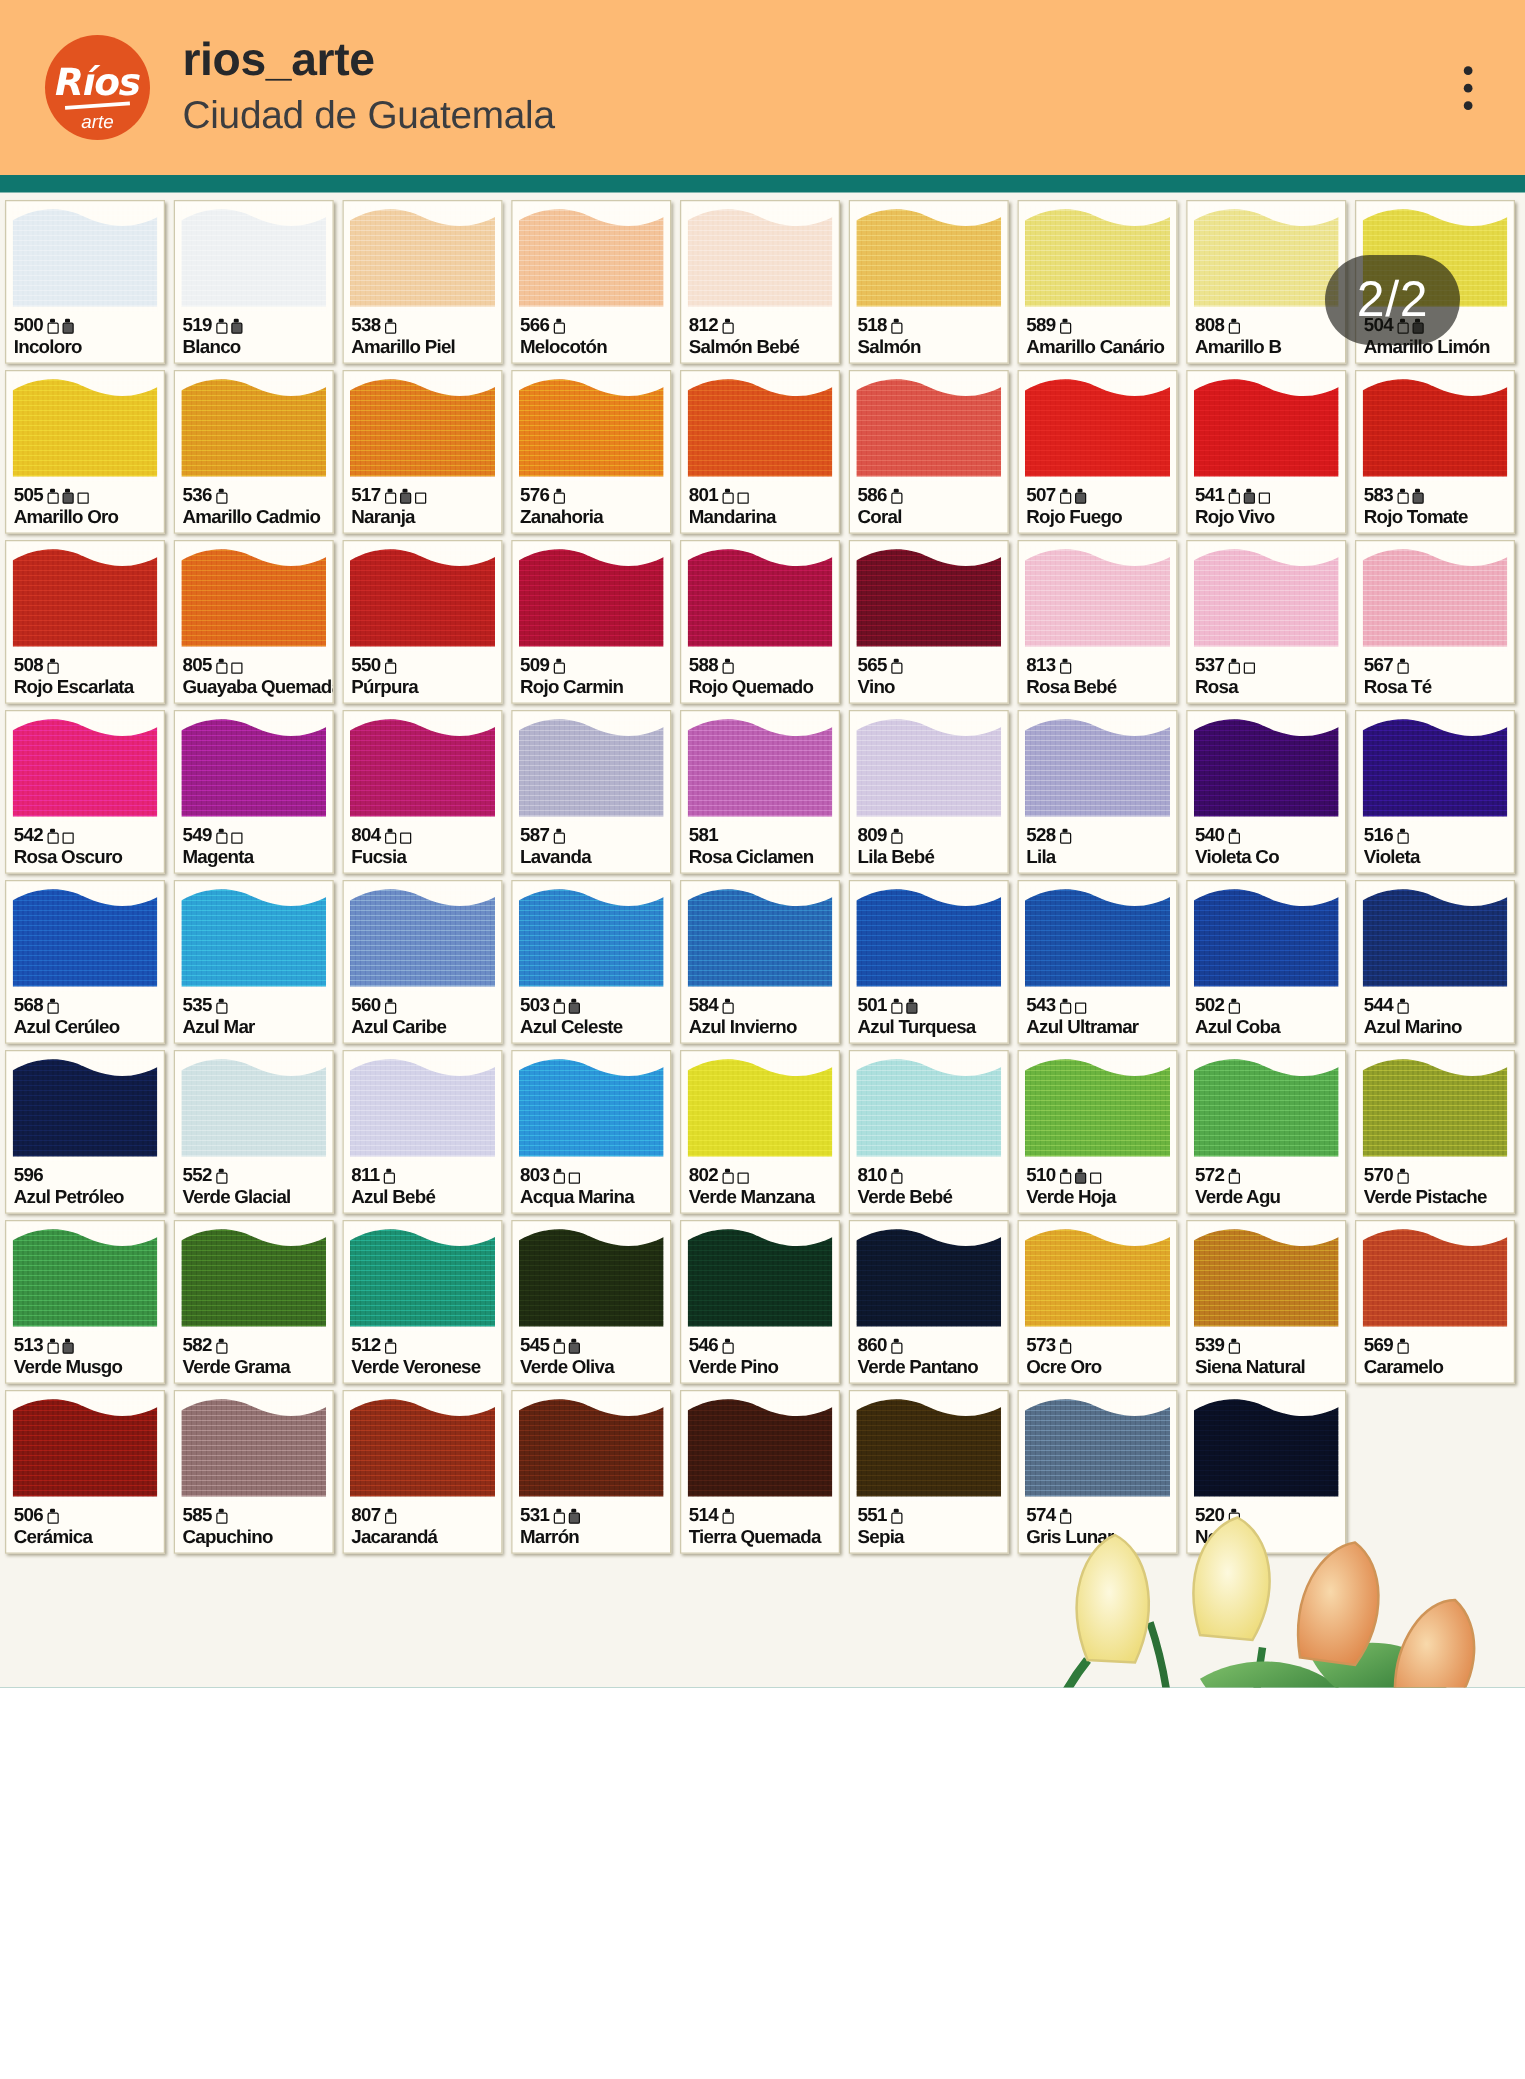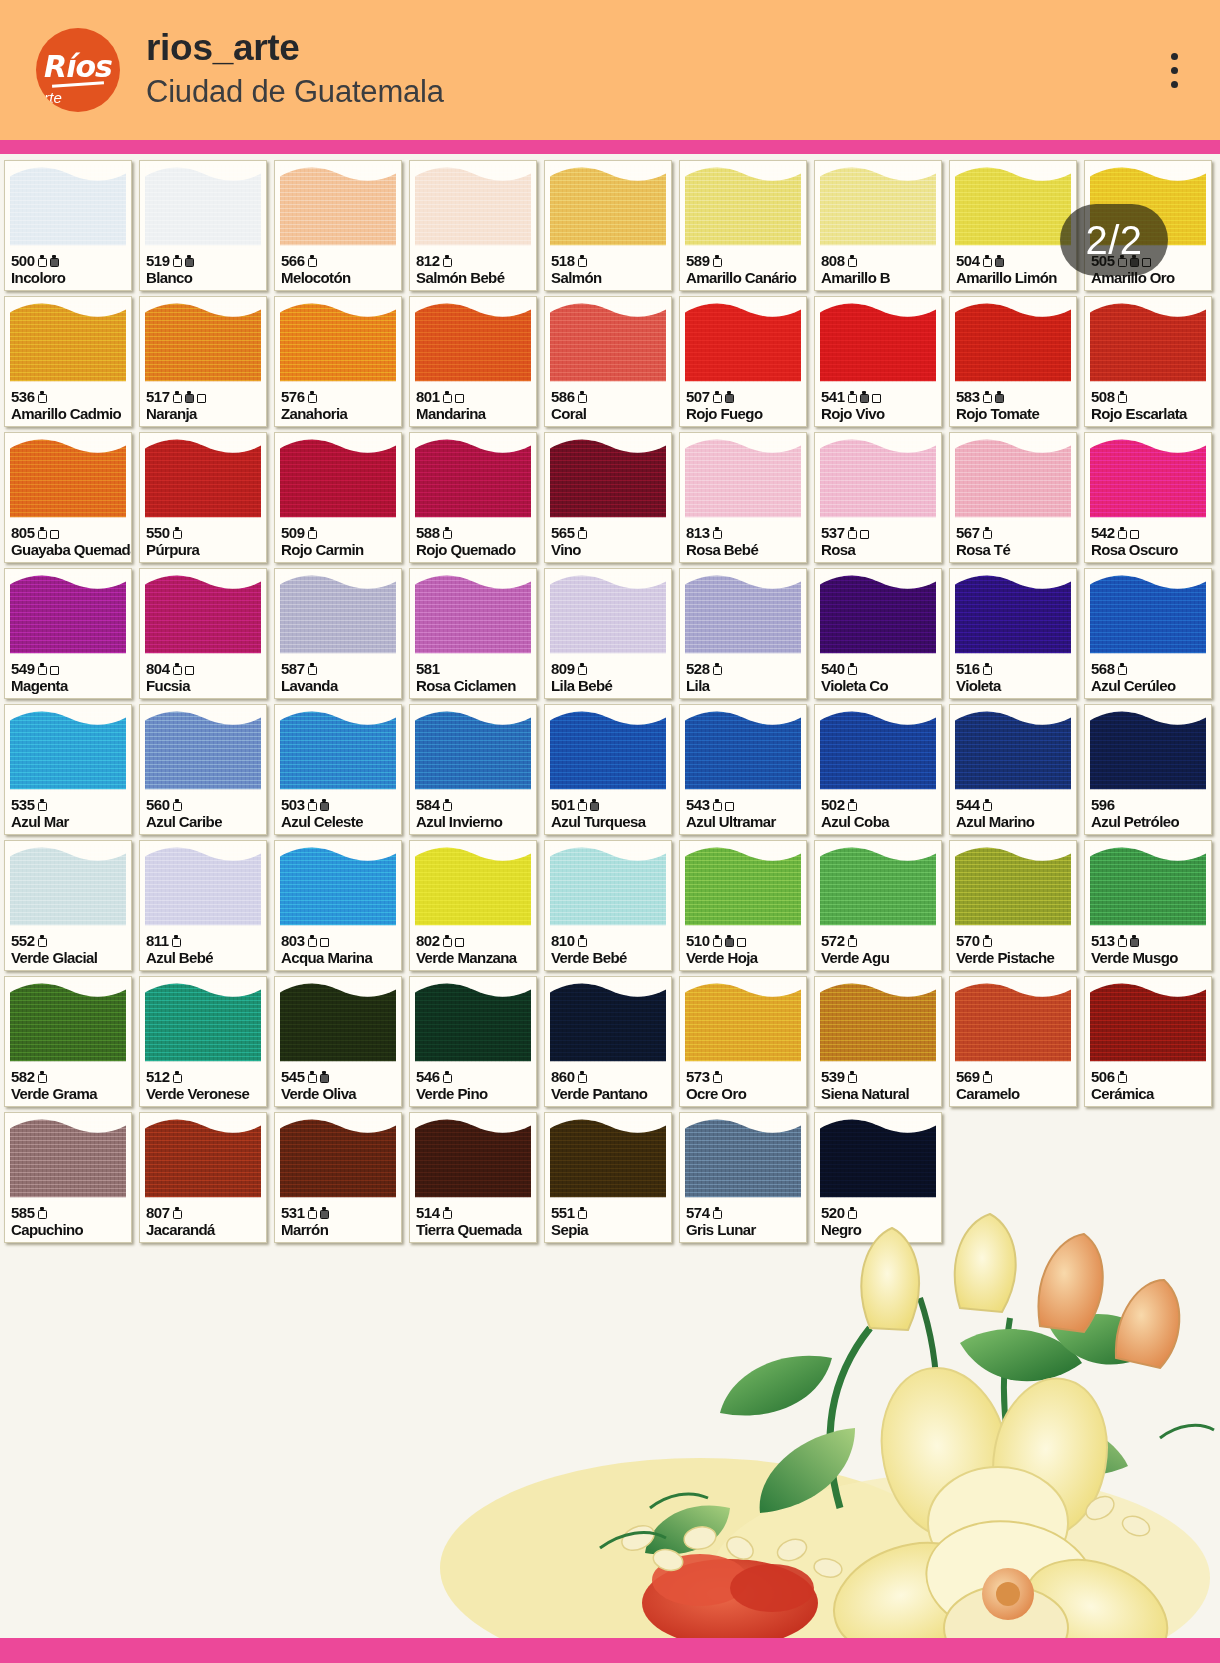--- a/index.html
+++ b/index.html
@@ -22,21 +22,21 @@
     display:flex; align-items:center; justify-content:center;
   }
   .avatar .logo-top {
     color:#fff; font-family:"DejaVu Sans", sans-serif;
     font-weight:bold; font-style:italic; font-size:30px;
     letter-spacing:-1px; line-height:1;
     margin-top:-6px;
   }
   .avatar .logo-bot {
     position:absolute; bottom:7px; left:0; right:0;
-    text-align:left; color:#fff;
+    text-align:center; color:#fff;
     font-size:15px; font-style:italic; line-height:1;
   }
   .avatar .logo-rule {
     position:absolute; bottom:26px; left:16px; right:16px;
     height:3px; background:#fff; transform:rotate(-4deg);
   }
   .identity { margin-left:26px; }
   .acct-name {
     font-size:37px; font-weight:bold; color:#26282b;
     letter-spacing:-0.3px; line-height:1.15;
@@ -48,22 +48,22 @@
   .kebab {
     margin-left:auto; width:44px; height:60px;
     display:flex; flex-direction:column; align-items:center;
     justify-content:center; gap:7px; cursor:pointer;
   }
   .kebab span { width:7px; height:7px; border-radius:50%; background:#26282b; }
 
   
   .media {
     position:relative;
-    width:1220px; height:1523px;
-    background:#ec4899; overflow:hidden;
+    width:1220px; height:1210px;
+    background:#0f766e; overflow:hidden;
   }
   .chart-pad {
     position:absolute; left:0; top:14px;
     width:1220px; height:1484px;
     background:#f7f5ee;
     overflow:hidden;
   }
 
   
   .grid {
@@ -201,20 +201,40 @@
               <span class="jar">
                 <b></b>
                 <i></i>
               </span>
               <span class="jar fill">
                 <b></b>
                 <i></i>
               </span>
             </div>
             <div class="name">Blanco</div>
+          </div>
+        </div>
+        <div class="card">
+          <div class="sw-wrap">
+            <div class="sw">
+              <svg viewBox="0 0 128 88" preserveAspectRatio="none">
+                <path d="M0,12 C22,0 44,0 64,9 C84,18 106,20 128,9 L128,84 L0,84 Z" fill="#f0cfa4"></path>
+              </svg>
+            </div>
+            <div class="tex"></div>
+          </div>
+          <div class="meta">
+            <div class="code-line">
+              <span class="code">538</span>
+              <span class="jar">
+                <b></b>
+                <i></i>
+              </span>
+            </div>
+            <div class="name">Amarillo Piel</div>
           </div>
         </div>
         <div class="card">
           <div class="sw-wrap">
             <div class="sw">
               <svg viewBox="0 0 128 88" preserveAspectRatio="none">
                 <path d="M0,12 C22,0 44,0 64,9 C84,18 106,20 128,9 L128,84 L0,84 Z" fill="#f2c39b"></path>
               </svg>
             </div>
             <div class="tex"></div>

